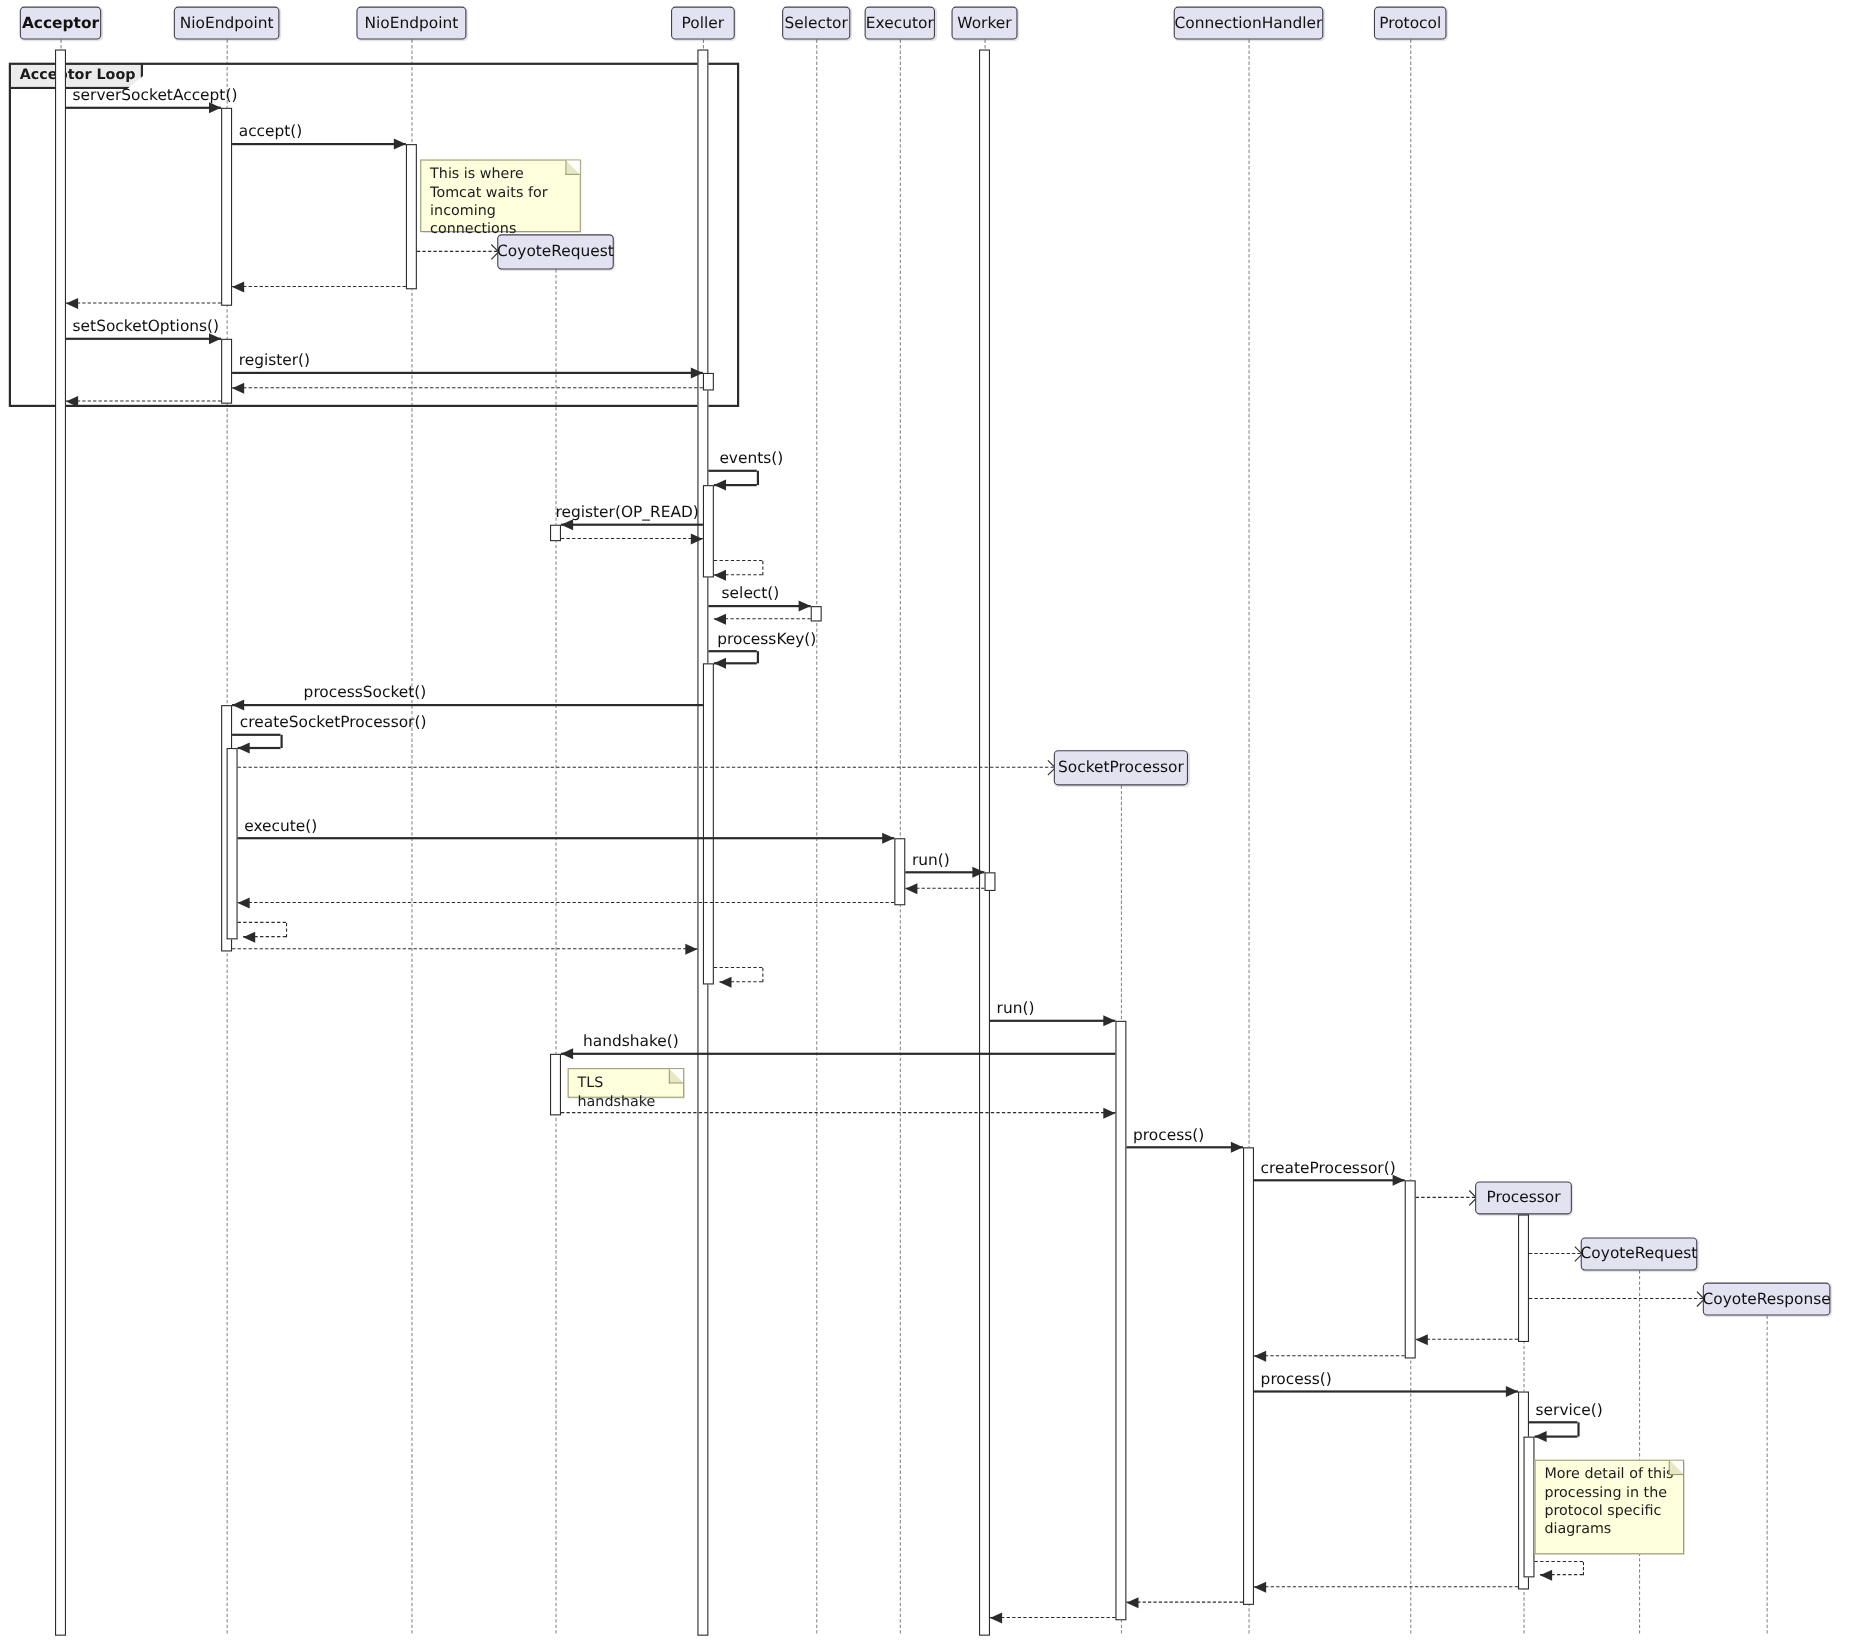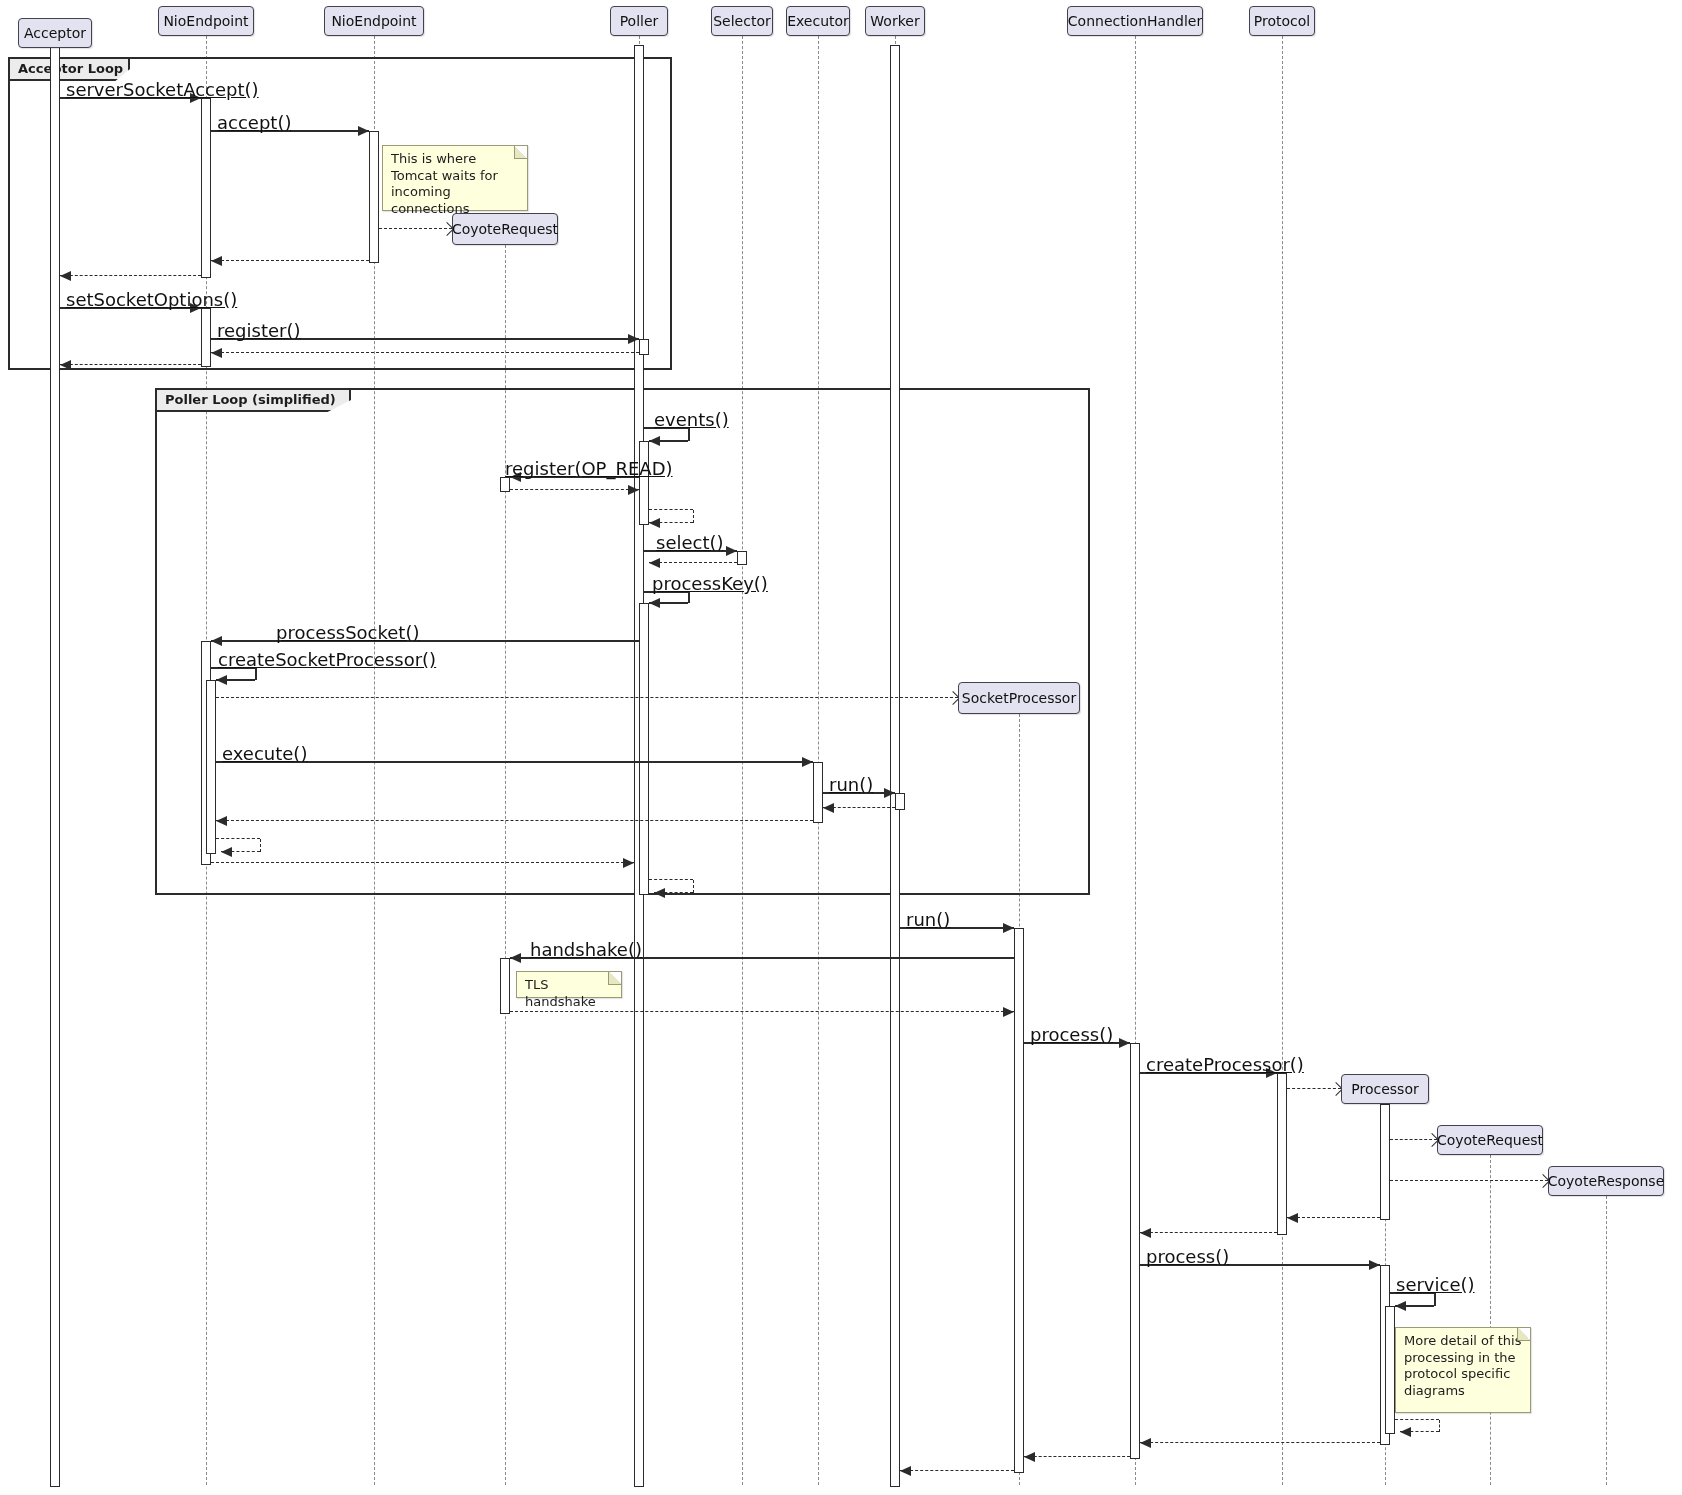--- a/index.html
+++ b/index.html
@@ -14,21 +14,21 @@
   .solid{border-top:2px solid #2b2b2b;}
   .dashed{border-top:1.5px dashed #2b2b2b;}
   .vline{position:absolute;width:0;}
   .vsolid{border-left:2px solid #2b2b2b;}
   .vdashed{border-left:1.5px dashed #2b2b2b;}
   .ah{position:absolute;width:0;height:0;}
   .ah-r{border-top:5px solid transparent;border-bottom:5px solid transparent;border-left:11px solid #2b2b2b;}
   .ah-l{border-top:5px solid transparent;border-bottom:5px solid transparent;border-right:11px solid #2b2b2b;}
   .oh{position:absolute;width:9px;height:9px;border-top:1.5px solid #2b2b2b;border-right:1.5px solid #2b2b2b;
       transform:rotate(45deg);}
-  .mlabel{position:absolute;font-size:18px;white-space:nowrap;color:#111;text-decoration:underline;}
+  .mlabel{position:absolute;font-size:14px;white-space:nowrap;color:#111;}
   .frame{position:absolute;border:2px solid #2b2b2b;background:transparent;box-sizing:border-box;}
   .frametab{position:absolute;left:-2px;top:-2px;background:#ECECEC;border:2px solid #2b2b2b;
             font-weight:bold;font-size:13px;padding:2px 20px 3px 8px;box-sizing:border-box;white-space:nowrap;
             clip-path:polygon(0 0,100% 0,100% 50%,88% 100%,0 100%);}
   .note{position:absolute;background:#FEFFDD;border:1px solid #9a9a77;font-size:13px;line-height:1.28;
         padding:5px 8px;box-sizing:border-box;box-shadow:1px 1px 1px rgba(0,0,0,.1);}
   .note .ear{position:absolute;top:0;right:0;width:12px;height:12px;
         background:linear-gradient(225deg,#ffffff 50%,#e7e8c2 50%);border-left:1px solid #9a9a77;border-bottom:1px solid #9a9a77;}
 </style>
 </head>
@@ -44,23 +44,20 @@
     <div class="lifeline" style="left: 818px; top: 36px; height: 1449px;"></div>
     <div class="lifeline" style="left: 895px; top: 36px; height: 1449px;"></div>
     <div class="lifeline" style="left: 1019px; top: 714px; height: 771px;"></div>
     <div class="lifeline" style="left: 1135px; top: 36px; height: 1449px;"></div>
     <div class="lifeline" style="left: 1282px; top: 36px; height: 1449px;"></div>
     <div class="lifeline" style="left: 1385px; top: 1104px; height: 381px;"></div>
     <div class="lifeline" style="left: 1490px; top: 1155px; height: 330px;"></div>
     <div class="lifeline" style="left: 1606px; top: 1196px; height: 289px;"></div>
     <div class="frame" style="left: 8px; top: 57px; width: 664px; height: 313px;">
       <div class="frametab" style="width: 122px;">Acceptor Loop</div>
-    </div>
-    <div class="frame" style="left: 155px; top: 388px; width: 935px; height: 507px;">
-      <div class="frametab" style="width: 196px;">Poller Loop (simplified)</div>
     </div>
     <div class="act" style="left: 50px; top: 45px; height: 1440px;"></div>
     <div class="act" style="left: 634px; top: 45px; height: 1440px;"></div>
     <div class="act" style="left: 890px; top: 45px; height: 1440px;"></div>
     <div class="act" style="left: 201px; top: 98px; height: 178px;"></div>
     <div class="act" style="left: 369px; top: 131px; height: 130px;"></div>
     <div class="act" style="left: 201px; top: 308px; height: 57px;"></div>
     <div class="act" style="left: 639px; top: 339px; height: 14px;"></div>
     <div class="act" style="left: 639px; top: 441px; height: 82px;"></div>
     <div class="act" style="left: 500px; top: 477px; height: 13px;"></div>
@@ -188,21 +185,21 @@
     <div class="ah ah-l" style="left: 654px; top: 888px;"></div>
     <div class="hline solid" style="left: 1390px; top: 1292px; width: 44px;"></div>
     <div class="vline vsolid" style="left: 1434px; top: 1293px; height: 13px;"></div>
     <div class="hline solid" style="left: 1395px; top: 1305px; width: 39px;"></div>
     <div class="ah ah-l" style="left: 1395px; top: 1301px;"></div>
     <div class="mlabel" style="left: 1396px; top: 1274px;">service()</div>
     <div class="hline dashed" style="left: 1395px; top: 1419px; width: 44px;"></div>
     <div class="vline vdashed" style="left: 1439px; top: 1420px; height: 12px;"></div>
     <div class="hline dashed" style="left: 1400px; top: 1431px; width: 39px;"></div>
     <div class="ah ah-l" style="left: 1400px; top: 1427px;"></div>
-    <div class="pbox" style="left: 18px; top: 18px; width: 74px; height: 30px;">Acceptor</div>
+    <div class="pbox" style="left: 18px; top: 6px; width: 74px; height: 30px; font-weight: bold;">Acceptor</div>
     <div class="pbox" style="left: 158px; top: 6px; width: 96px; height: 30px; text-align: right;">NioEndpoint</div>
     <div class="pbox" style="left: 324px; top: 6px; width: 100px; height: 30px;">NioEndpoint</div>
     <div class="pbox" style="left: 610px; top: 6px; width: 58px; height: 30px;">Poller</div>
     <div class="pbox" style="left: 711px; top: 6px; width: 62px; height: 30px;">Selector</div>
     <div class="pbox" style="left: 786px; top: 6px; width: 64px; height: 30px;">Executor</div>
     <div class="pbox" style="left: 865px; top: 6px; width: 60px; height: 30px;">Worker</div>
     <div class="pbox" style="left: 1067px; top: 6px; width: 136px; height: 30px;">ConnectionHandler</div>
     <div class="pbox" style="left: 1249px; top: 6px; width: 66px; height: 30px;">Protocol</div>
     <div class="pbox" style="left: 452px; top: 213px; width: 106px; height: 32px;">CoyoteRequest</div>
     <div class="pbox" style="left: 958px; top: 682px; width: 122px; height: 32px;">SocketProcessor</div>

